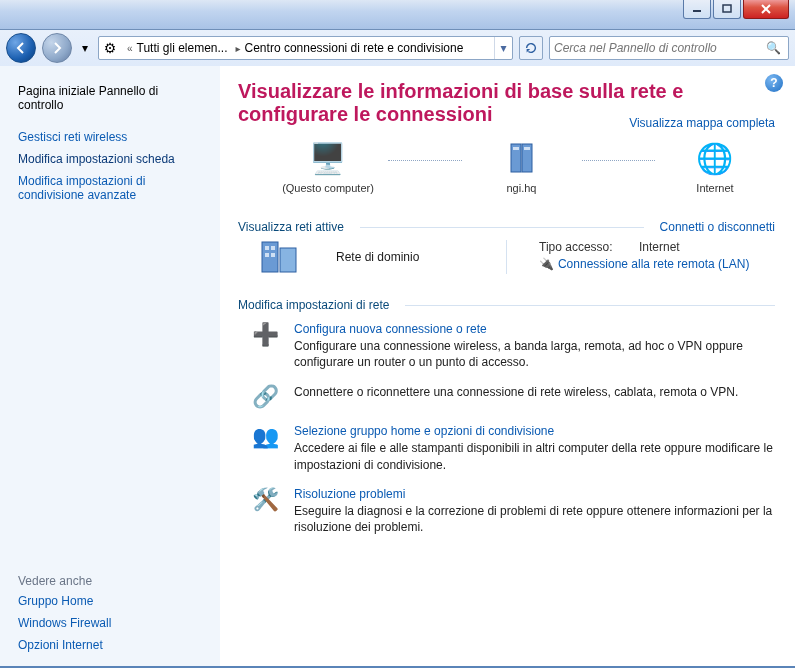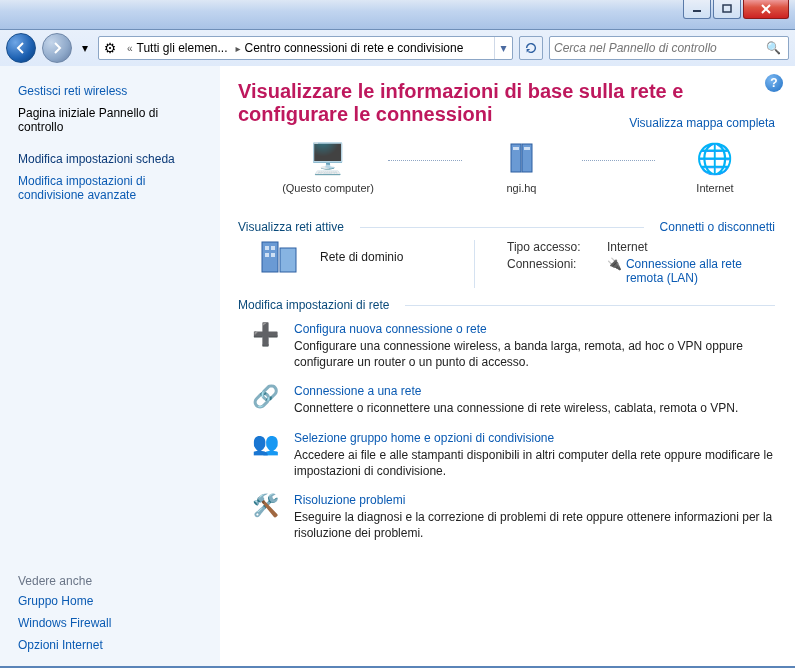--- a/index.html
+++ b/index.html
@@ -39,21 +39,21 @@
   .maprow{display:flex;align-items:center;gap:0;margin:4px 0 4px 30px}
   .mapnode{display:flex;flex-direction:column;align-items:center;width:120px}
   .mapnode .ico{height:44px;display:flex;align-items:center;justify-content:center;font-size:30px}
   .mapnode .lbl{font-size:11px;color:#333;margin-top:2px;height:28px;text-align:center}
   .mapline{flex:1;border-top:1px dotted #8fa6c4;height:0;margin-bottom:26px;min-width:40px}
   .rightlink{color:#0b5bb3;text-align:right;cursor:pointer}
   .mapfull{position:absolute;right:20px;top:50px}
   .section{margin-top:10px}
   .sectitle{color:#0a4a7a;display:flex;align-items:center;gap:16px;margin-bottom:6px}
   .sectitle .rule{flex:1;border-top:1px solid #d5e2f1}
-  .activebox{display:flex;gap:14px;align-items:flex-start;margin-left:20px}
+  .activebox{display:flex;gap:30px;align-items:flex-start;margin-left:20px}
   .neticon{font-size:34px;color:#4b7fc0;width:48px;text-align:center}
   .netlabel{width:140px;padding-top:10px}
   .netinfo{flex:1;border-left:1px solid #d5e2f1;padding-left:32px}
   .netinfo .row{display:flex;margin-bottom:3px}
   .netinfo .k{width:100px;color:#333}
   .netinfo .v{flex:1;color:#333}
   .netinfo .v.link{color:#0b5bb3;cursor:pointer;display:flex;align-items:flex-start;gap:4px}
   .tasklist{margin-top:10px}
   .task{display:flex;gap:14px;margin:10px 0 14px 14px;align-items:flex-start}
   .task .ticon{width:28px;font-size:22px;color:#3e78c2;flex-shrink:0;text-align:center}
@@ -111,23 +111,23 @@
     </div>
   <div class="search">
     <input placeholder="Cerca nel Pannello di controllo" style="">
     <span class="mag">🔍</span>
   </div>
 </div>
 
 <div class="client">
 
   <div class="sidebar">
-    <div class="sidelink">Gestisci reti wireless</div>
     <div class="sidelink black" style="white-space:pre-line;margin-bottom:10px">Pagina iniziale Pannello di
 controllo</div>
+    <div class="sidelink">Gestisci reti wireless</div>
     <div class="sidelink sel">Modifica impostazioni scheda</div>
     <div class="sidelink" style="white-space:pre-line">Modifica impostazioni di
 condivisione avanzate</div>
     <div class="spacer"></div>
     <div class="sidehead">Vedere anche</div>
     <div class="sidelink">Gruppo Home</div>
     <div class="sidelink">Windows Firewall</div>
     <div class="sidelink">Opzioni Internet</div>
   </div>
 
@@ -177,21 +177,20 @@
               <rect x="11" y="13" width="4" height="4" fill="#cfe0f4"></rect>
             </svg>
         </div>
         <div class="netlabel">Rete di dominio</div>
         <div class="netinfo">
           <div class="row">
               <div class="k">Tipo accesso:</div>
               <div class="v">Internet</div>
             </div>
           <div class="row">
-              <div class="k">Connessioni:</div>
               <div class="v link">
                 <span>🔌</span>
                 <span>Connessione alla rete remota (LAN)</span>
               </div>
             </div>
         </div>
       </div>
     </div>
 
     <div class="section">
@@ -203,21 +202,20 @@
         <div class="task">
           <div class="ticon">➕</div>
           <div class="tbody">
               <div class="ttitle">Configura nuova connessione o rete</div>
               <div class="tdesc">Configurare una connessione wireless, a banda larga, remota, ad hoc o VPN oppure configurare un router o un punto di accesso.</div>
             </div>
         </div>
         <div class="task">
           <div class="ticon">🔗</div>
           <div class="tbody">
-              <div class="ttitle">Connessione a una rete</div>
               <div class="tdesc">Connettere o riconnettere una connessione di rete wireless, cablata, remota o VPN.</div>
             </div>
         </div>
         <div class="task">
           <div class="ticon">👥</div>
           <div class="tbody">
               <div class="ttitle">Selezione gruppo home e opzioni di condivisione</div>
               <div class="tdesc">Accedere ai file e alle stampanti disponibili in altri computer della rete oppure modificare le impostazioni di condivisione.</div>
             </div>
         </div>

